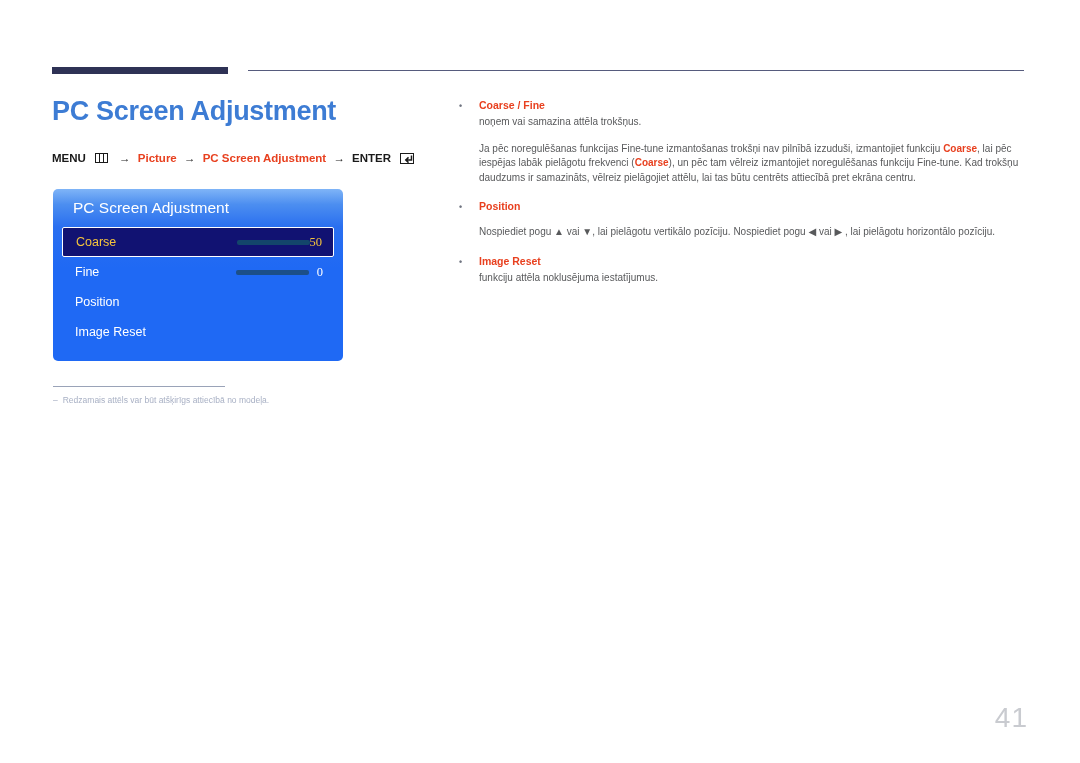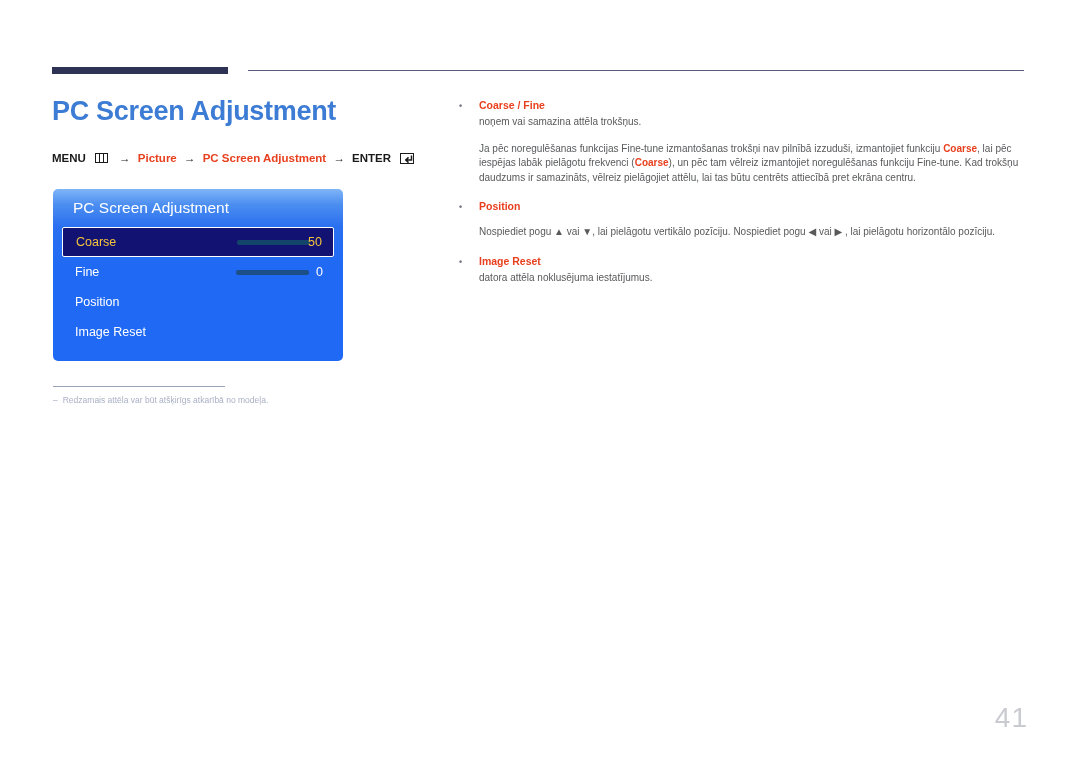--- a/index.html
+++ b/index.html
@@ -142,20 +142,21 @@
     font-size: 12.5px;
     color: #ffffff;
     white-space: nowrap;
   }
   .osd-row .value {
     position: absolute;
     right: 20px;
     font-size: 12.5px;
     color: #ffffff;
     white-space: nowrap;
+    font-family: Liberation Serif, serif;
   }
   .osd-row .slider {
     position: absolute;
     left: 183px;
     width: 73px;
     height: 5px;
     border-radius: 2px;
     background: #1c4f88;
     overflow: hidden;
   }
@@ -294,21 +295,21 @@
     <div class="osd-row">
       <span class="label">Image Reset</span>
     </div>
 
   </div>
 </div>
 
 <div class="footnote-rule"></div>
 <div class="footnote">
   <span class="dash">–</span>
-  <span>Redzamais attēla var būt atšķirīgs atkarībā no modeļa.</span>
+  <span>Redzamais attēls var būt atšķirīgs attiecībā no modeļa.</span>
 </div>
 
 <div class="right-col">
 
   <div class="bullet-block">
     <div class="bullet-head">
       <span class="dot">•</span>
       <span>Coarse / Fine</span>
     </div>
     <div class="para">noņem vai samazina attēla trokšņus.</div>
@@ -327,18 +328,18 @@
     <div class="para glyph">Nospiediet pogu ▲ vai ▼, lai pielāgotu vertikālo pozīciju. Nospiediet pogu ◀ vai ▶ , lai pielāgotu horizontālo pozīciju.</div>
   </div>
 
   <div class="gap-md"></div>
 
   <div class="bullet-block">
     <div class="bullet-head">
       <span class="dot">•</span>
       <span>Image Reset</span>
     </div>
-    <div class="para">datora attēla noklusējuma iestatījumus.</div>
+    <div class="para">funkciju attēla noklusējuma iestatījumus.</div>
   </div>
 
 </div>
 
 <div class="page-number">41</div>
 
 </body></html>

